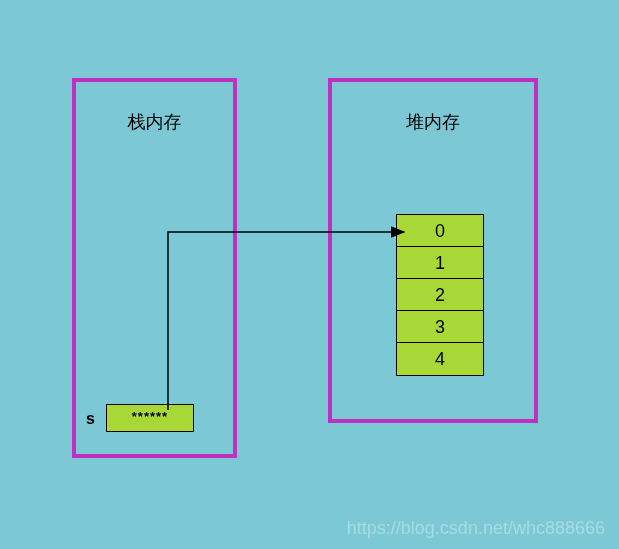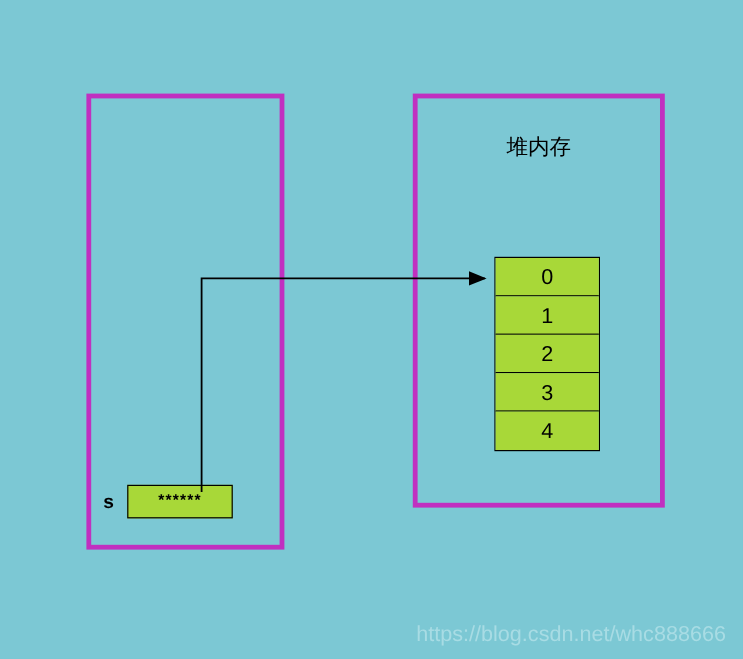--- a/index.html
+++ b/index.html
@@ -15,21 +15,21 @@
       border: 4px solid #c030c0;
       background: transparent;
     }
     .stack-region {
       left: 72px;
       top: 78px;
       width: 165px;
       height: 380px;
     }
     .heap-region {
-      left: 344px;
+      left: 328px;
       top: 78px;
       width: 210px;
       height: 345px;
     }
     .region-label {
       position: absolute;
       top: 28px;
       width: 100%;
       text-align: center;
       font-size: 18px;
@@ -88,20 +88,21 @@
       bottom: 10px;
       font-size: 18px;
       color: #a8dce4;
       font-family: sans-serif;
     }
   </style>
 </head>
 <body>
 
 <div class="region stack-region">
+  <div class="region-label">栈内存</div>
   <div class="var-label">s</div>
   <div class="var-box">******</div>
 </div>
 
 <div class="region heap-region">
   <div class="region-label">堆内存</div>
   <div class="array-box">
     <div class="array-cell">0</div>
     <div class="array-cell">1</div>
     <div class="array-cell">2</div>

